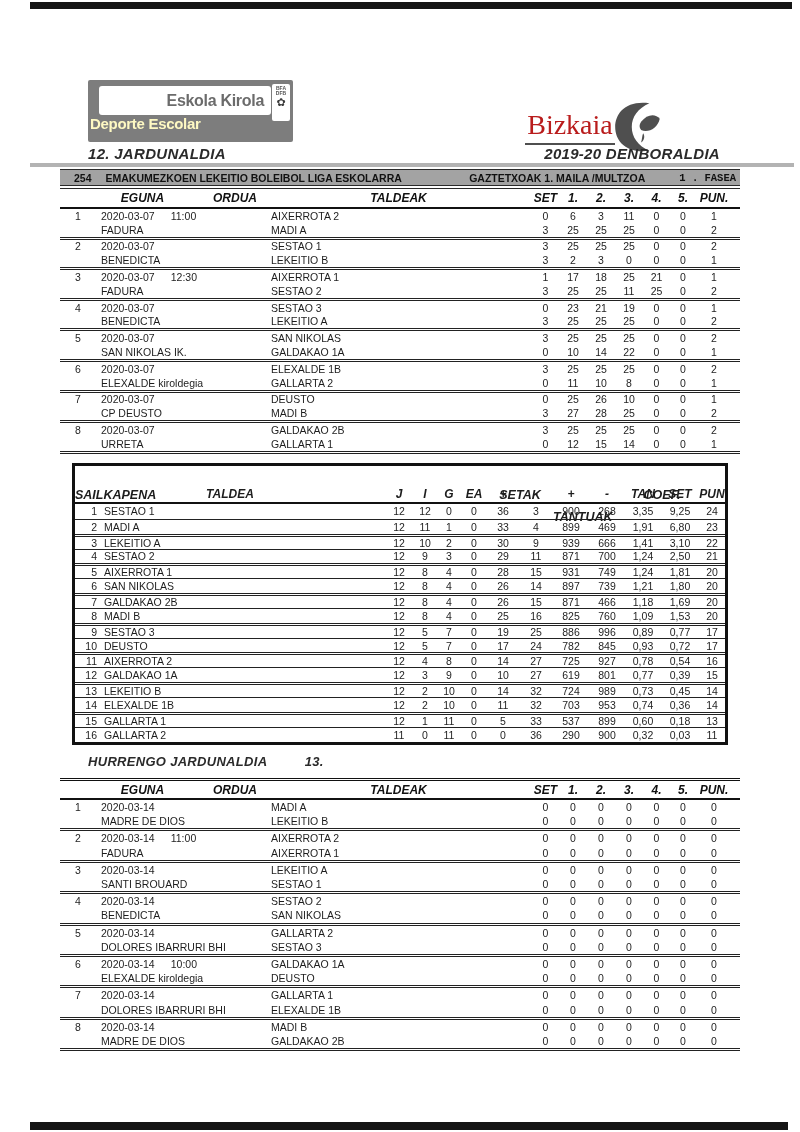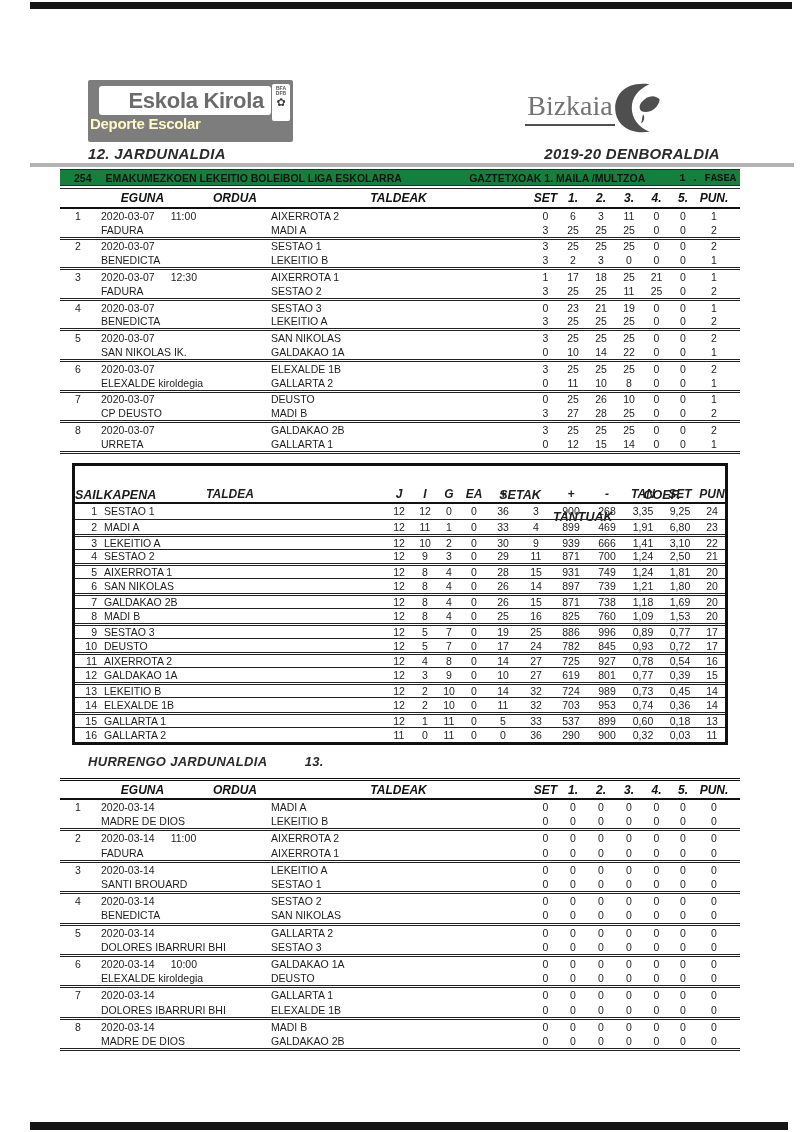--- a/index.html
+++ b/index.html
@@ -7,46 +7,46 @@
   body { font-family:"Liberation Sans", sans-serif; color:#1d1d1d; position:relative; overflow:hidden; }
 
   .scanbar { position:absolute; background:#151515; }
   .scanbar.top { left:30px; top:2px; width:762px; height:7px; }
   .scanbar.bottom { left:30px; top:1122px; width:758px; height:8px; }
 
   
   .logo-esk { position:absolute; left:88px; top:80px; width:205px; height:62px; background:#7d7d7d; border-radius:2px; }
   .esk-white { position:absolute; left:11px; top:6px; width:172px; height:29px; background:#fff; border-radius:3px;
                display:flex; align-items:center; justify-content:flex-end; padding-right:7px;
-               font-size:22px; font-weight:bold; color:#6b6b6b; letter-spacing:-0.3px; }
+               font-size:16px; font-weight:bold; color:#6b6b6b; letter-spacing:-0.3px; }
   .esk-line2 { position:absolute; left:2px; top:35px; width:186px; text-align:left;
                font-size:15px; font-weight:bold; color:#fef9c3; letter-spacing:-0.3px; }
   .esk-badge { position:absolute; right:3px; top:4px; width:18px; height:37px; background:#fff; border-radius:2px;
                display:flex; flex-direction:column; align-items:center; padding-top:2px; }
   .esk-badge .b-txt { font-size:5px; font-weight:bold; color:#555; line-height:5px; }
   .esk-badge .b-leaf { font-size:11px; color:#3c3c3c; line-height:12px; }
 
-  .logo-biz { position:absolute; left:448px; top:78px; width:290px; height:60px;
+  .logo-biz { position:absolute; left:448px; top:97px; width:290px; height:60px;
               display:flex; align-items:center; justify-content:center;
-              font-family:"Liberation Serif", serif; color:#737373; }
+              font-family:"Liberation Serif", serif; color:#b91c1c; }
   .biz-word { font-size:28px; border-bottom:2px solid #4f4f4f; padding:0 2px 2px 2px; }
   .biz-swirl { width:52px; height:56px; margin:0 -3px; flex:none; }
 
   
   .title-row { position:absolute; left:60px; top:145px; width:680px; display:flex; justify-content:space-between;
                font-size:15px; font-weight:bold; font-style:italic; color:#2a2a2a; letter-spacing:0.3px; }
   .title-row .lft { margin-left:28px; }
   .title-row .rgt { margin-right:20px; }
 
   .gray-rule { position:absolute; left:30px; top:163px; width:764px; height:4px; background:#b3b3b3; }
 
   
   .mtable { position:absolute; left:60px; width:680px; }
   .mgrid { display:grid; grid-template-columns:38px 107px 60px 1fr 27px 28px 28px 28px 27px 26px 44px; align-items:center; }
-  .band { height:17px; background:#15803d; border-top:1px solid #2a2a2a; border-bottom:1px solid #2a2a2a;
+  .band { height:17px; background:#a3a3a3; border-top:1px solid #2a2a2a; border-bottom:1px solid #2a2a2a;
           display:flex; align-items:center; font-weight:bold; font-size:10.5px; color:#111; }
   .band .code { margin-left:14px; }
   .band .lname { margin-left:14px; }
   .band .cat { margin-left:auto; }
   .band .phase { margin-left:34px; margin-right:4px;font-family:Liberation Mono, monospace; }
   .cols-header { margin-top:2px; border-top:1px solid #2a2a2a; border-bottom:2.5px solid #111;
                  height:21px; font-style:italic; font-weight:bold; font-size:12px; color:#111; }
   .cols-header .c { text-align:center; }
   .cols-header .c.eg { padding-right:18px; }
   .match { border-bottom:3px double #222; }
@@ -498,21 +498,21 @@
           <span class="st-pos">7</span>
           <span>GALDAKAO 2B</span>
         </span>
     <span class="c">12</span>
     <span class="c">8</span>
     <span class="c">4</span>
     <span class="c">0</span>
     <span class="c">26</span>
     <span class="c">15</span>
     <span class="c">871</span>
-    <span class="c">738</span>
+    <span class="c">466</span>
     <span class="c">1,18</span>
     <span class="c">1,69</span>
     <span class="c">20</span>
   </div>
 
   <div class="st-row sgrid">
     <span class="c teamcell">
           <span class="st-pos">8</span>
           <span>MADI B</span>
         </span>

